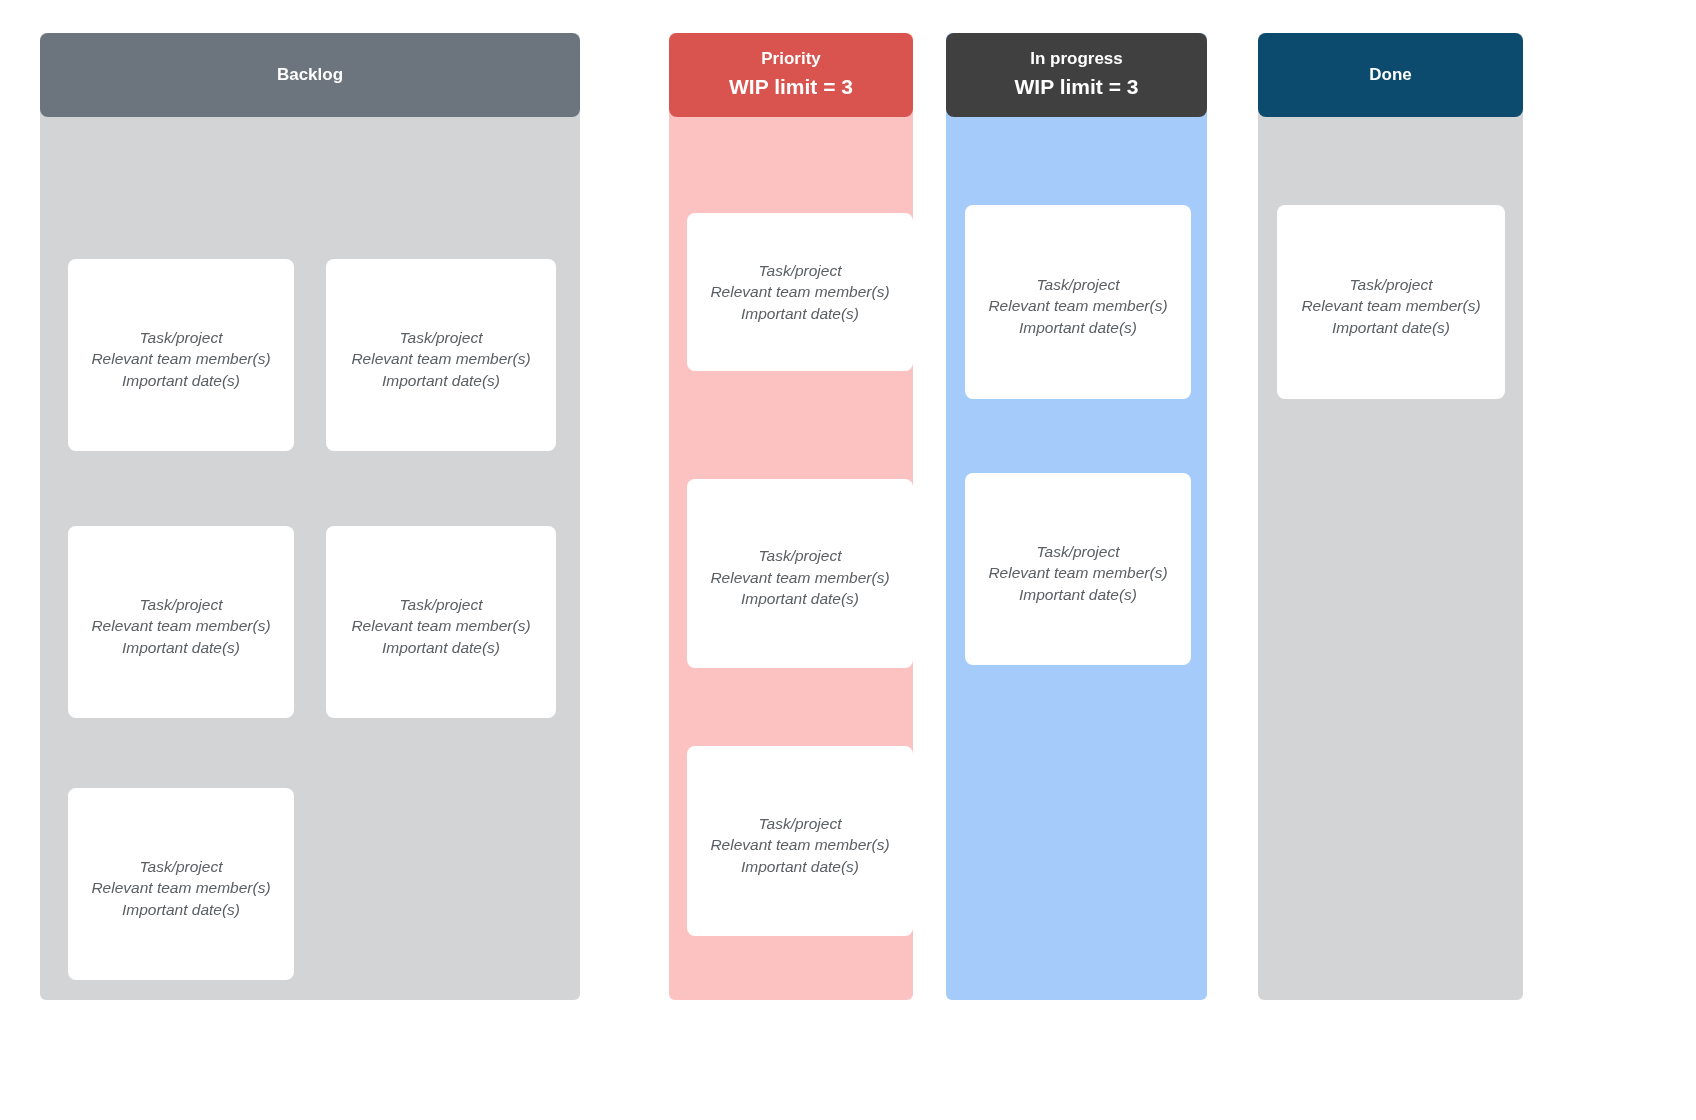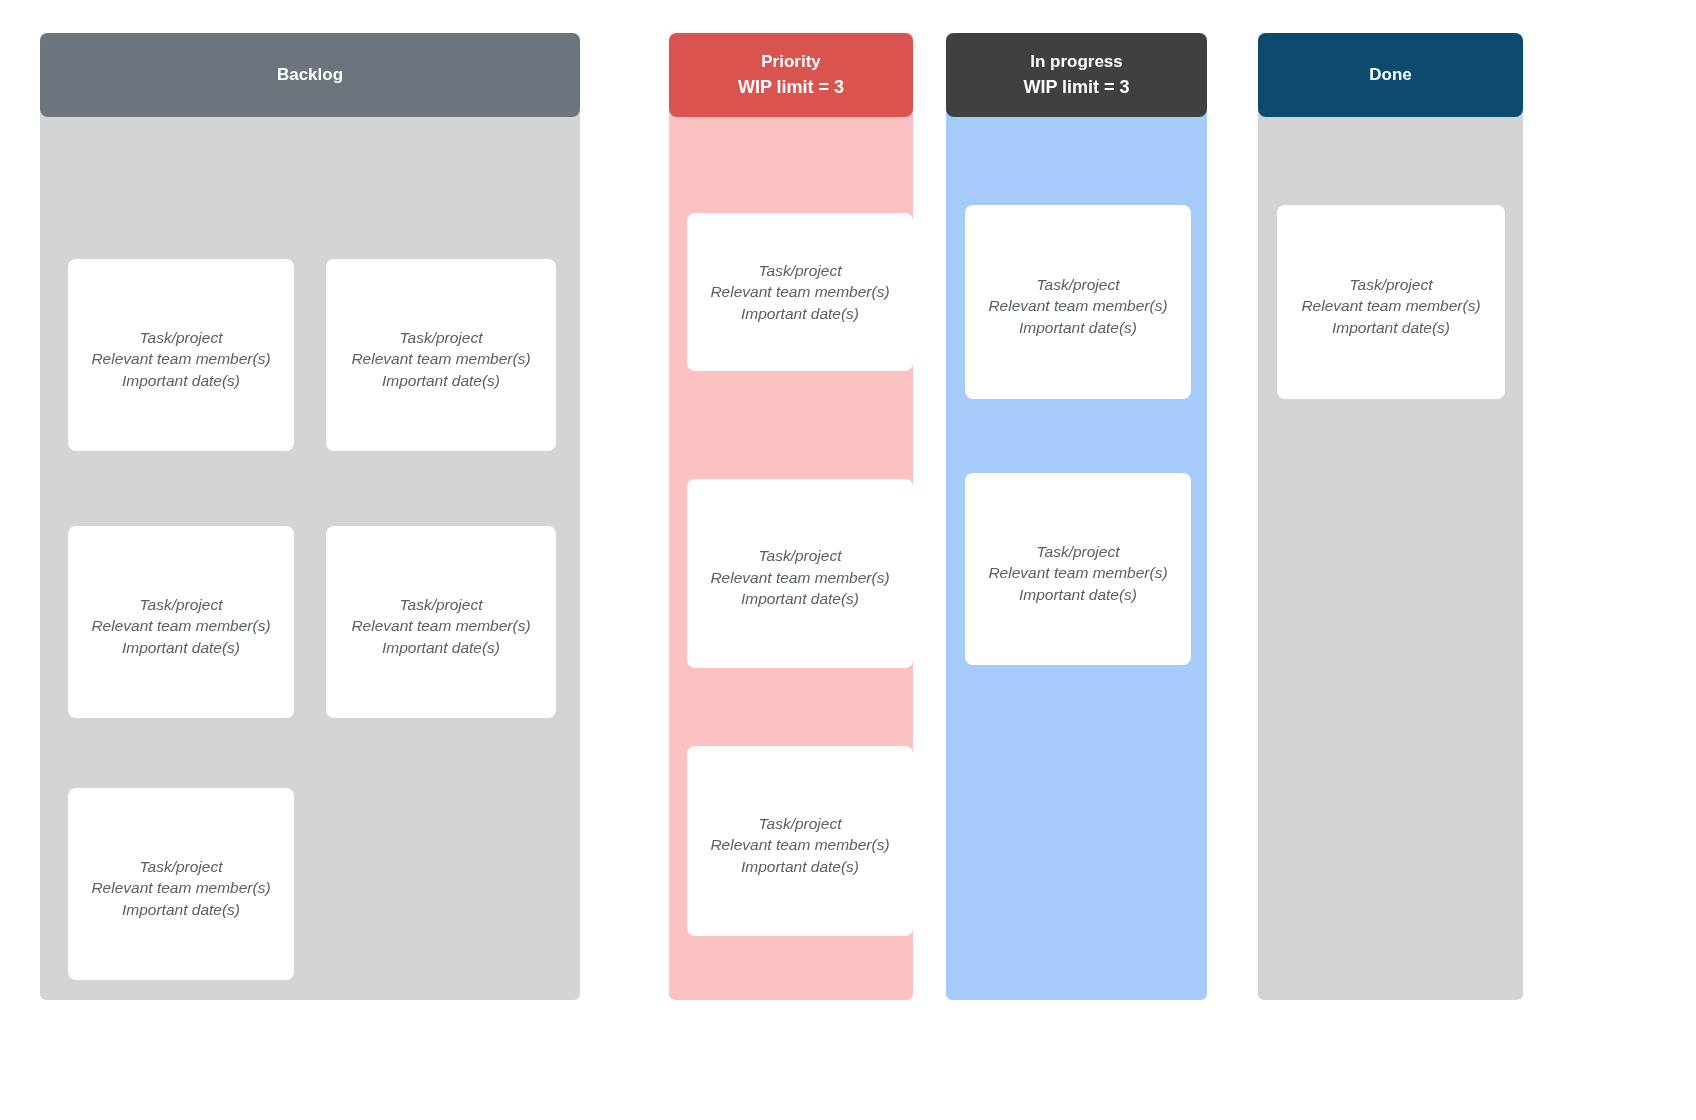--- a/index.html
+++ b/index.html
@@ -50,21 +50,21 @@
     align-items: center;
     justify-content: center;
     color: #ffffff;
     font-weight: bold;
     font-size: 17px;
     line-height: 1.45;
     z-index: 3;
     text-align: center;
   }
 
-  .col-header .title-line2 { font-size: 18px; }
+  .col-header .title-line2 { font-size: 21px; }
 
   .col-cards {
     position: absolute;
     left: 0;
     top: 84px;
     width: 100%;
     z-index: 2;
   }
 
   

